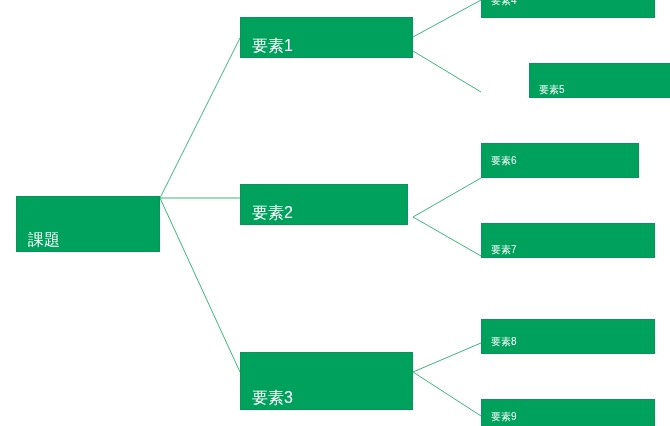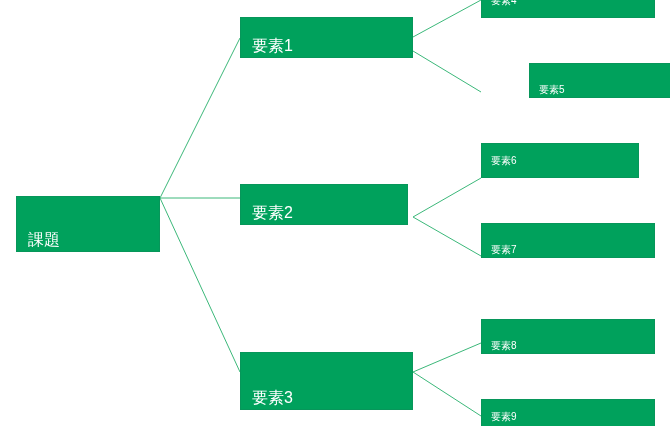--- a/index.html
+++ b/index.html
@@ -46,18 +46,18 @@
 </div>
 <div class="node l3" style="left:481px;top:63px;width:174px;height:35px;margin-left:48px;">
   <span>要素5</span>
 </div>
 <div class="node l3" style="left:481px;top:143px;width:158px;height:35px;align-items:flex-start;padding-top:10px;">
   <span>要素6</span>
 </div>
 <div class="node l3" style="left:481px;top:223px;width:174px;height:35px;">
   <span>要素7</span>
 </div>
-<div class="node l3" style="left:481px;top:319px;width:174px;height:35px;align-items:flex-end;padding-top:10px;">
+<div class="node l3" style="left:481px;top:319px;width:174px;height:35px;align-items:center;padding-top:10px;">
   <span>要素8</span>
 </div>
 <div class="node l3" style="left:481px;top:399px;width:174px;height:35px;align-items:flex-start;padding-top:10px;">
   <span>要素9</span>
 </div>
 
 </body></html>

